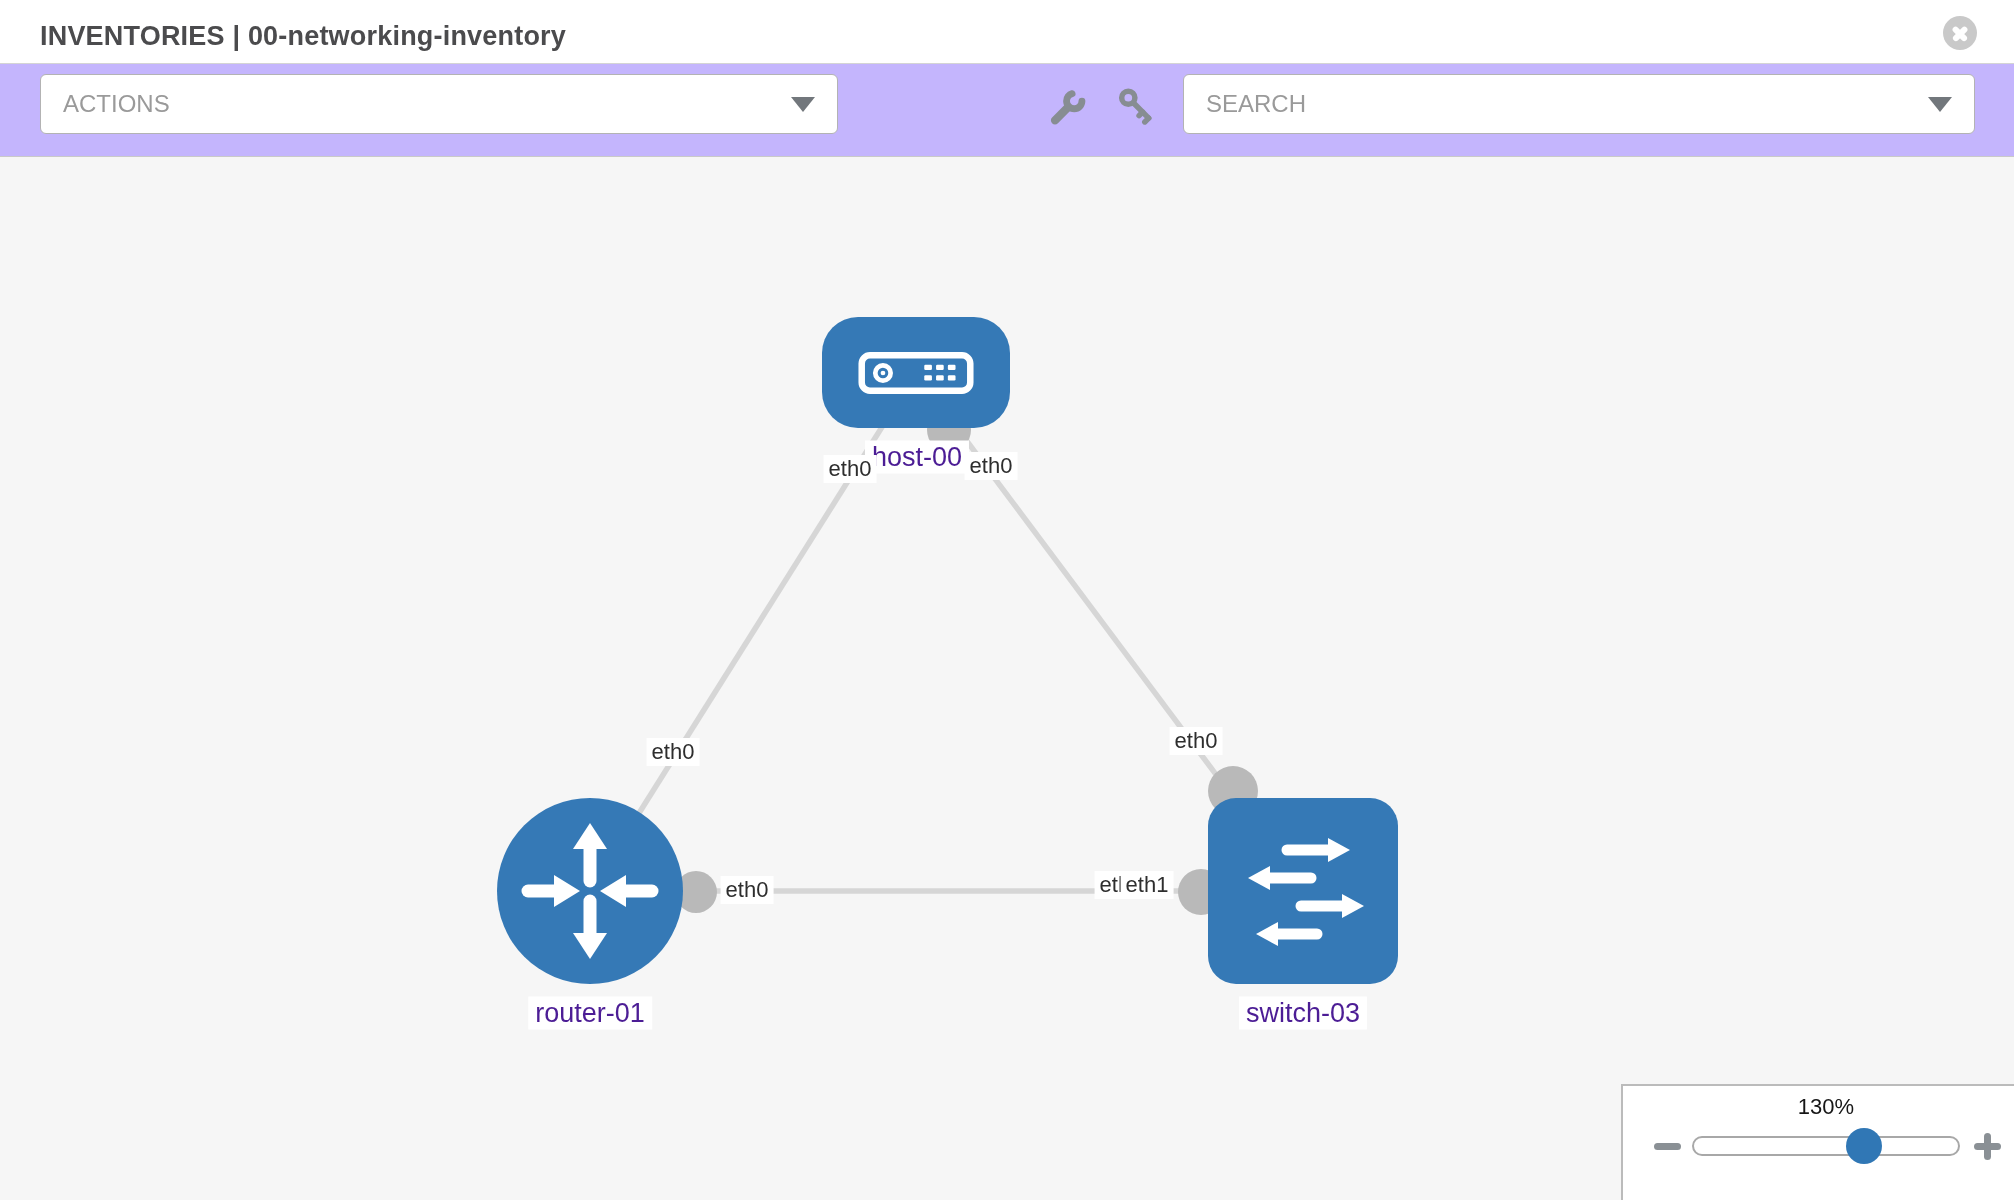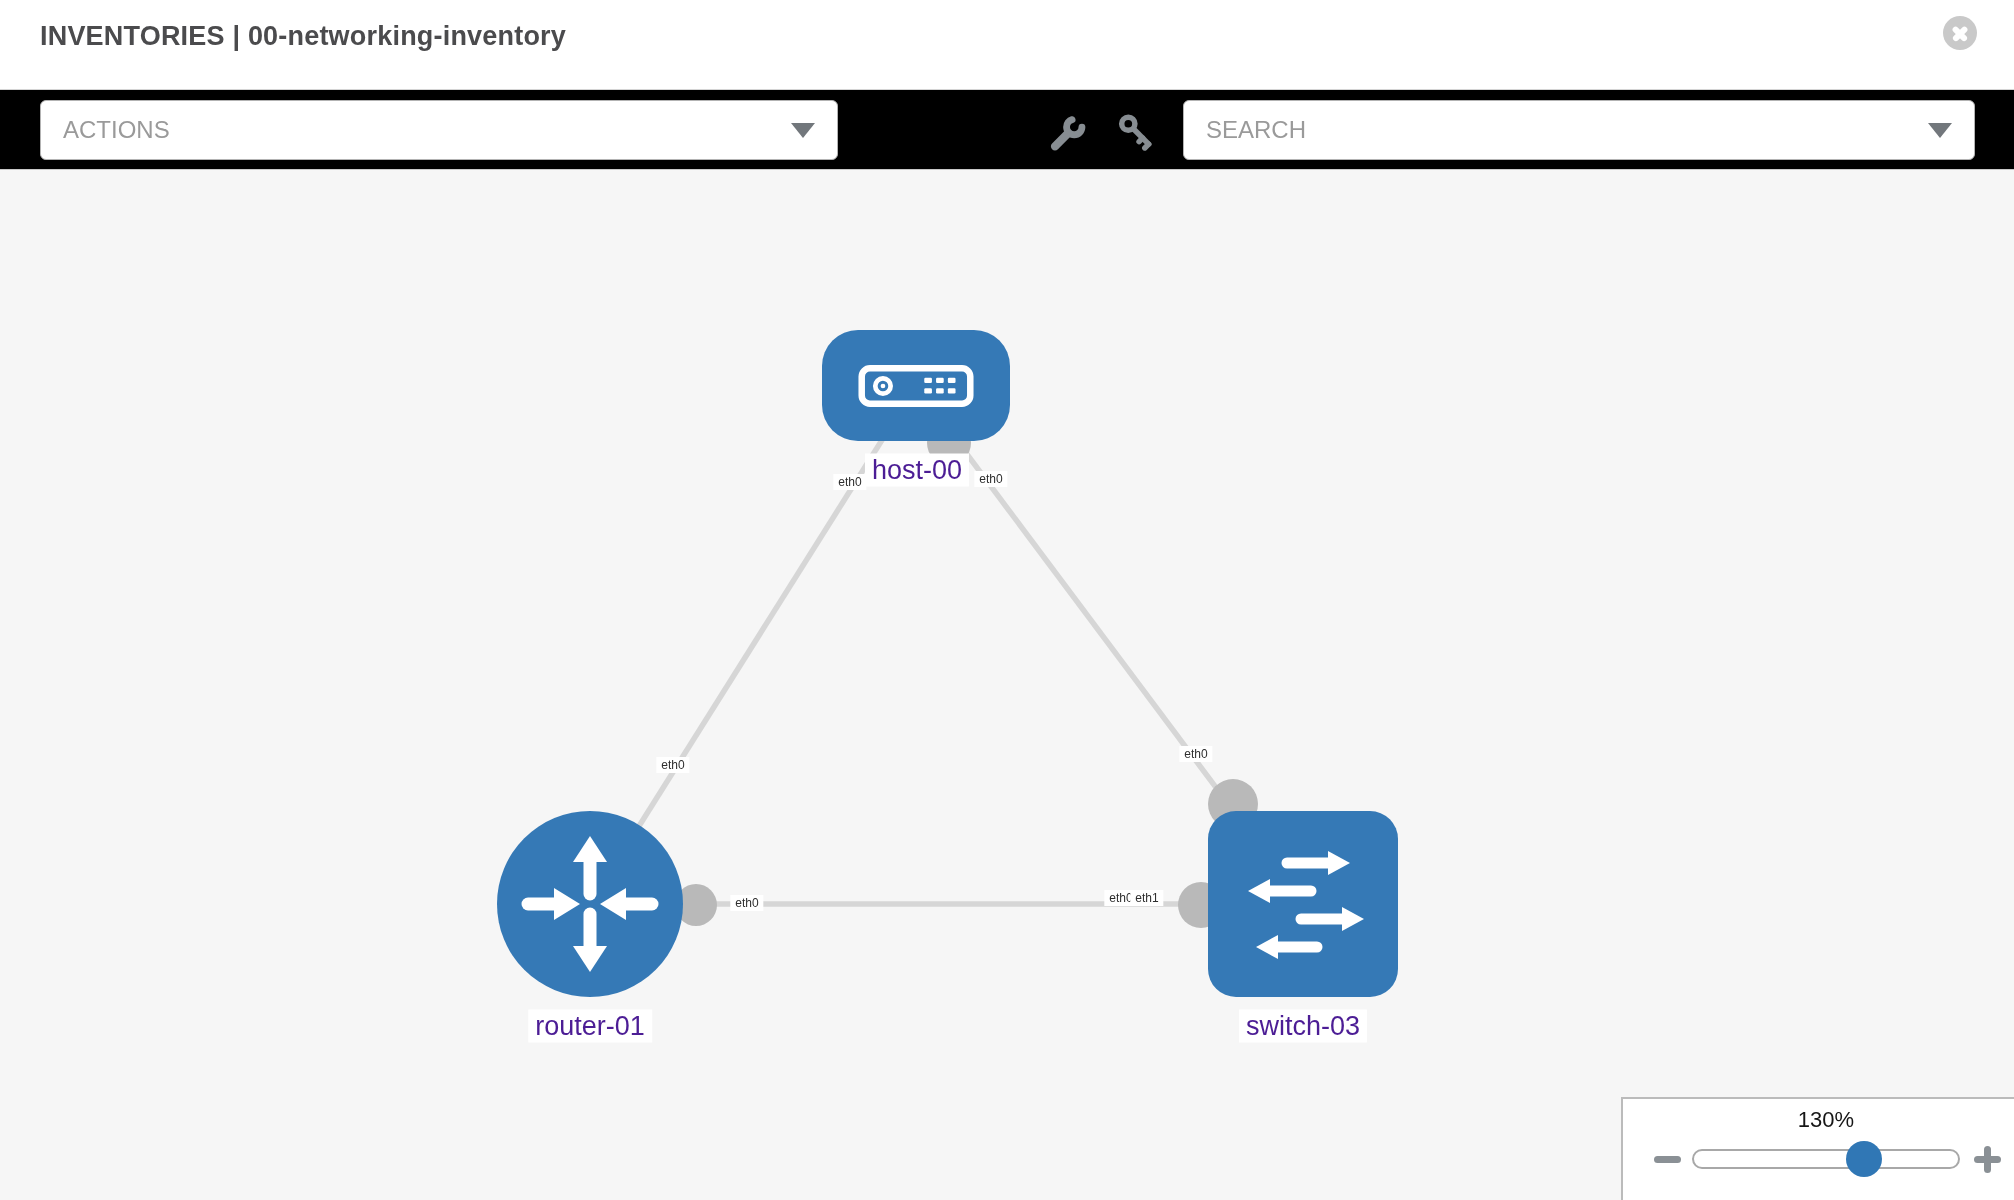--- a/index.html
+++ b/index.html
@@ -7,32 +7,32 @@
     --link-gray:#d6d6d6;
     --bubble-gray:#b9b9b9;
     --canvas-bg:#f6f6f6;
   }
   *{margin:0;padding:0;box-sizing:border-box;}
   html,body{width:2014px;height:1200px;overflow:hidden;background:#fff;
     font-family:"Liberation Sans","DejaVu Sans",sans-serif;}
   .app{position:relative;width:2014px;height:1200px;}
 
   
-  .hdr{position:relative;height:89px;background:#fff;text-align:center;}
+  .hdr{position:relative;height:63px;background:#fff;text-align:center;}
   .hdr h1{position:absolute;left:40px;top:0;line-height:72px;
     font-size:27px;font-weight:700;color:#4b4b4d;letter-spacing:.2px;}
   .close-btn{position:absolute;left:1943px;top:16px;width:34px;height:34px;
     border:none;border-radius:50%;background:#c9c9c9;cursor:pointer;}
   .close-btn .xb{position:absolute;left:8px;top:14.5px;width:18px;height:5.5px;
     border-radius:3px;background:#fff;}
   .close-btn .b1{transform:rotate(45deg);}
   .close-btn .b2{transform:rotate(-45deg);}
 
   
-  .toolbar{position:relative;height:81px;background:#000000;
+  .toolbar{position:relative;height:94px;background:#c4b5fd;
     border-top:1px solid #d4d4d4;border-bottom:1px solid #c9c9c9;}
   .select{position:absolute;top:10px;height:60px;background:#fff;
     border:1px solid #b3b3b3;border-radius:6px;display:flex;align-items:center;
     padding:0 22px;cursor:pointer;}
   .select .ph{font-size:24px;color:#9a9a9a;flex:1;}
   .caret{width:0;height:0;border-left:12px solid transparent;
     border-right:12px solid transparent;border-top:15px solid #72777c;}
   .sel-actions{left:40px;width:798px;}
   .sel-search{left:1183px;width:792px;}
   .icon-btn{position:absolute;top:20px;width:44px;height:44px;border:none;
@@ -50,21 +50,21 @@
   .node-router{left:497px;top:641px;width:186px;height:186px;border-radius:50%;}
   .node-switch{left:1208px;top:641px;width:190px;height:186px;border-radius:28px;}
 
   .node-label{position:absolute;transform:translate(-50%,-50%);background:#fff;
     padding:1px 7px;font-size:27px;color:#4c1d95;white-space:nowrap;z-index:3;}
   .lab-host{left:917px;top:300px;}
   .lab-router{left:590px;top:856px;}
   .lab-switch{left:1303px;top:856px;}
 
   .if-label{position:absolute;transform:translate(-50%,-50%);background:#fff;
-    padding:1px 5px;font-size:12px;color:#2e2e2e;white-space:nowrap;z-index:3;}
+    padding:1px 5px;font-size:22px;color:#2e2e2e;white-space:nowrap;z-index:3;}
   .if-a-host{left:850px;top:312px;}
   .if-a-router{left:673px;top:595px;}
   .if-b-host{left:991px;top:309px;}
   .if-b-switch{left:1196px;top:584px;}
   .if-c-router{left:747px;top:733px;}
   .if-c-back{left:1121px;top:728px;z-index:3;}
   .if-c-front{left:1147px;top:728px;z-index:4;}
 
   
   .zoom-panel{position:absolute;left:1621px;top:927px;width:410px;height:290px;

